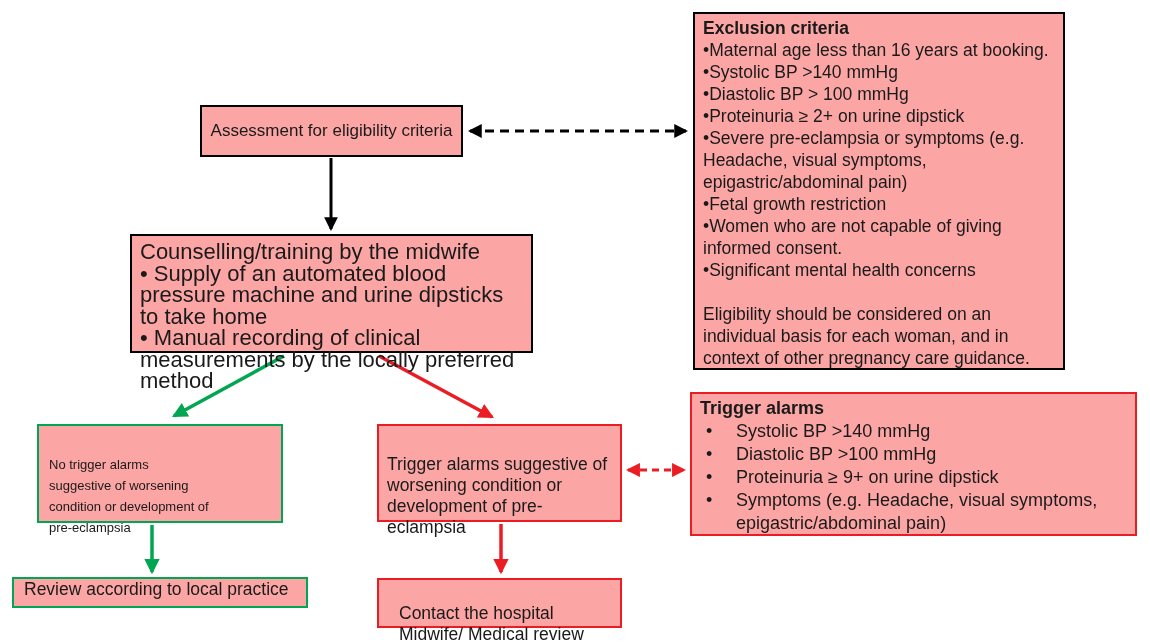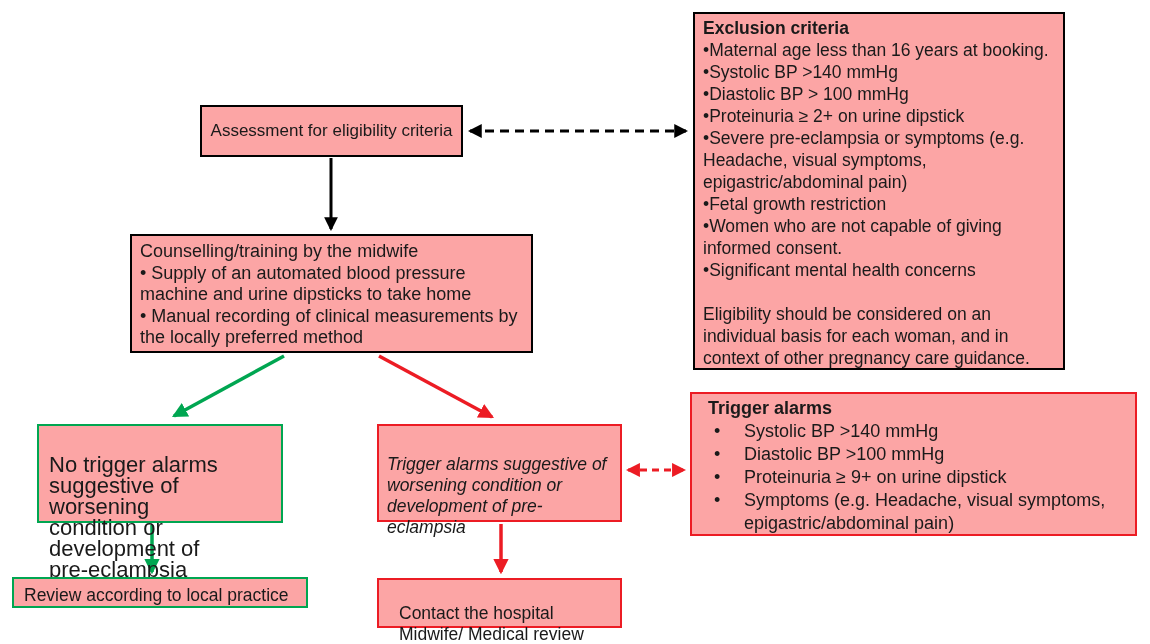--- a/index.html
+++ b/index.html
@@ -26,51 +26,50 @@
     border:2px solid #000;
     padding:3px 10px 3px 8px;
     font-size:17.5px;line-height:22px;
   }
   .exc-title{font-weight:bold;}
   .exc-note{margin-top:22px;}
   .box-counselling{
     left:130px;top:234px;width:403px;height:119px;
     border:2.5px solid #000;
     padding:5px 8px;
-    font-size:18px;line-height:21.5px;
+    font-size:22px;line-height:21.5px;
   }
 
   
   .box-no-trigger{
     left:37px;top:424px;width:246px;height:99px;
     border:2px solid #00a651;
     padding:7px 10px;
-    font-size:22px;line-height:21px;
+    font-size:13px;line-height:21px;
     white-space:pre-line;
   }
   .box-review{
     left:12px;top:577px;width:296px;height:31px;
     border:2px solid #00a651;
-    display:flex;align-items:flex-end;
+    display:flex;align-items:flex-start;
     padding:0 10px;font-size:17.5px;
   }
 
   
   .box-trigger{
     left:377px;top:424px;width:245px;height:98px;
     border:2px solid #ec1c24;
     padding:7px 8px;
     font-size:17.5px;line-height:21px;
     white-space:pre-line;
-    font-style:italic;
   }
   .box-trigger-detail{
     left:690px;top:392px;width:447px;height:144px;
     border:2.5px solid #ec1c24;
-    padding:3px 10px 3px 16px;
+    padding:3px 10px 3px 8px;
     font-size:18px;line-height:23px;
   }
   .ta-title{font-weight:bold;}
   .ta-list{margin:0;padding:0;list-style:none;}
   .ta-item{display:flex;}
   .ta-bullet{flex:0 0 30px;padding-left:6px;}
   .ta-text{flex:1;}
   .box-contact{
     left:377px;top:578px;width:245px;height:50px;
     border:2px solid #ec1c24;

